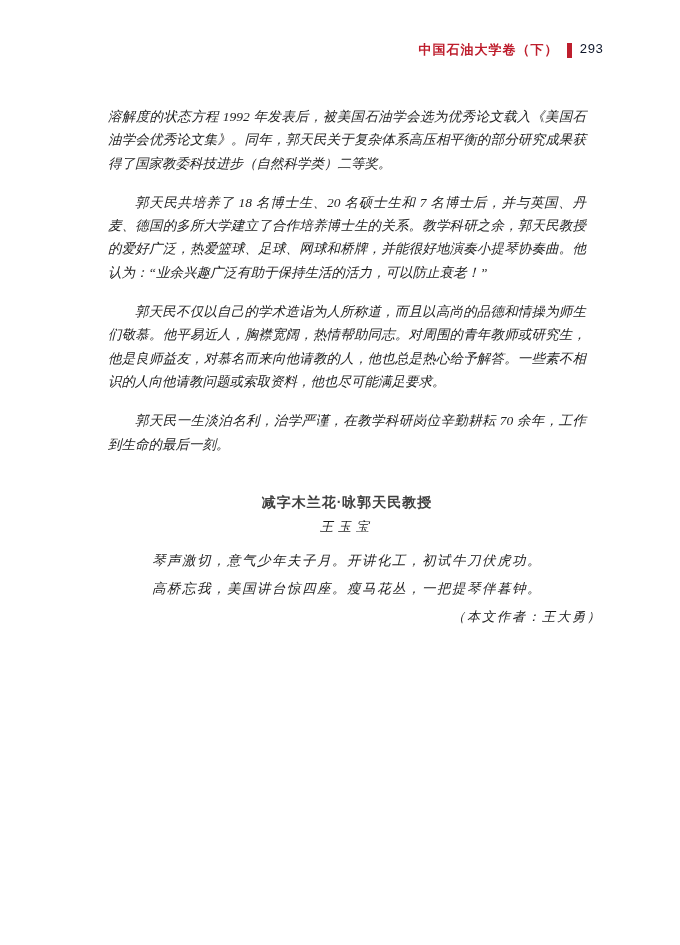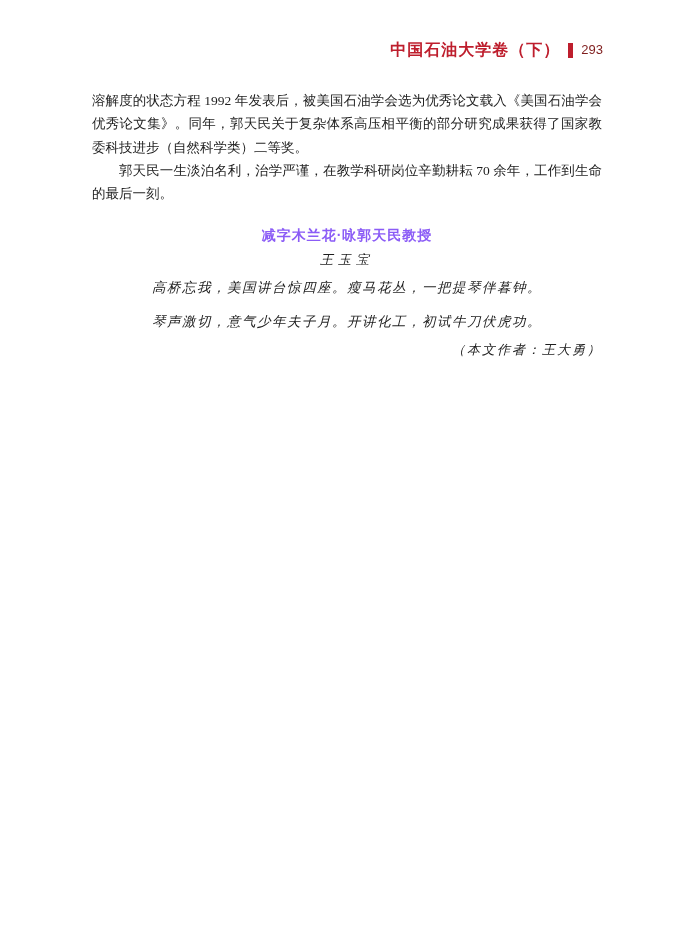--- a/index.html
+++ b/index.html
@@ -22,63 +22,64 @@
     position: absolute;
     top: 41px;
     right: 77px;
     display: flex;
     align-items: center;
     gap: 8px;
     line-height: 18px;
   }
   .header-title {
     color: #be1e2d;
-    font-size: 16px;
+    font-size: 13px;
     letter-spacing: 1px;
     font-weight: bold;
     text-align: center;
   }
   .header-bar {
     display: inline-block;
     width: 5px;
     height: 15px;
     background: #be1e2d;
   }
   .header-page-num {
-    color: #7f1d1d;
+    color: #0f172a;
     font-size: 13px;
-    font-family: Liberation Sans, sans-serif;
+    font-family: Liberation Mono, monospace;
   }
   
   .page-body {
     position: absolute;
     top: 89px;
     left: 92px;
     width: 510px;
     font-size: 13.5px;
     line-height: 23.3px;
     text-align: justify;
     text-justify: inter-ideograph;
   }
   .para {
-    margin: 0;
+    margin: 16px;
+    font-style: italic;
   }
   .para.indent {
     text-indent: 2em;
   }
   
   .poem-title {
-    margin: 20px 0 0 0;
+    margin: 36px 0 0 0;
     text-align: center;
     font-family: "Liberation Sans", "DejaVu Sans", sans-serif;
     font-weight: bold;
     font-size: 14px;
     line-height: 20px;
     letter-spacing: 1px;
-    color: #8b5cf6;
+    color: #404040;
   }
   .poem-author {
     margin-top: 5px;
     text-align: center;
     font-style: italic;
     font-size: 13px;
     line-height: 20px;
     letter-spacing: 5px;
   }
   .poem-line {
@@ -112,29 +113,31 @@
   <header class="page-header">
     <span class="header-title">中国石油大学卷（下）</span>
     <span class="header-bar"></span>
     <span class="header-page-num">293</span>
   </header>
 
   <main class="page-body">
 
     <p class="para">溶解度的状态方程 1992 年发表后，被美国石油学会选为优秀论文载入《美国石油学会优秀论文集》。同年，郭天民关于复杂体系高压相平衡的部分研究成果获得了国家教委科技进步（自然科学类）二等奖。</p>
 
+    <p class="para indent">郭天民共培养了 18 名博士生、20 名硕士生和 7 名博士后，并与英国、丹麦、德国的多所大学建立了合作培养博士生的关系。教学科研之余，郭天民教授的爱好广泛，热爱篮球、足球、网球和桥牌，并能很好地演奏小提琴协奏曲。他认为：“业余兴趣广泛有助于保持生活的活力，可以防止衰老！”</p>
 
+    <p class="para indent">郭天民不仅以自己的学术造诣为人所称道，而且以高尚的品德和情操为师生们敬慕。他平易近人，胸襟宽阔，热情帮助同志。对周围的青年教师或研究生，他是良师益友，对慕名而来向他请教的人，他也总是热心给予解答。一些素不相识的人向他请教问题或索取资料，他也尽可能满足要求。</p>
 
     <p class="para indent">郭天民一生淡泊名利，治学严谨，在教学科研岗位辛勤耕耘 70 余年，工作到生命的最后一刻。</p>
 
     <h3 class="poem-title">减字木兰花·咏郭天民教授</h3>
 
     <div class="poem-author">王玉宝</div>
 
+    <div class="poem-line first">琴声激切，意气少年夫子月。开讲化工，初试牛刀伏虎功。</div>
+
     <div class="poem-line second">高桥忘我，美国讲台惊四座。瘦马花丛，一把提琴伴暮钟。</div>
-
-    <div class="poem-line first">琴声激切，意气少年夫子月。开讲化工，初试牛刀伏虎功。</div>
 
     <div class="attribution">（本文作者：王大勇）</div>
 
   </main>
 
 </div>
 
 </body></html>

